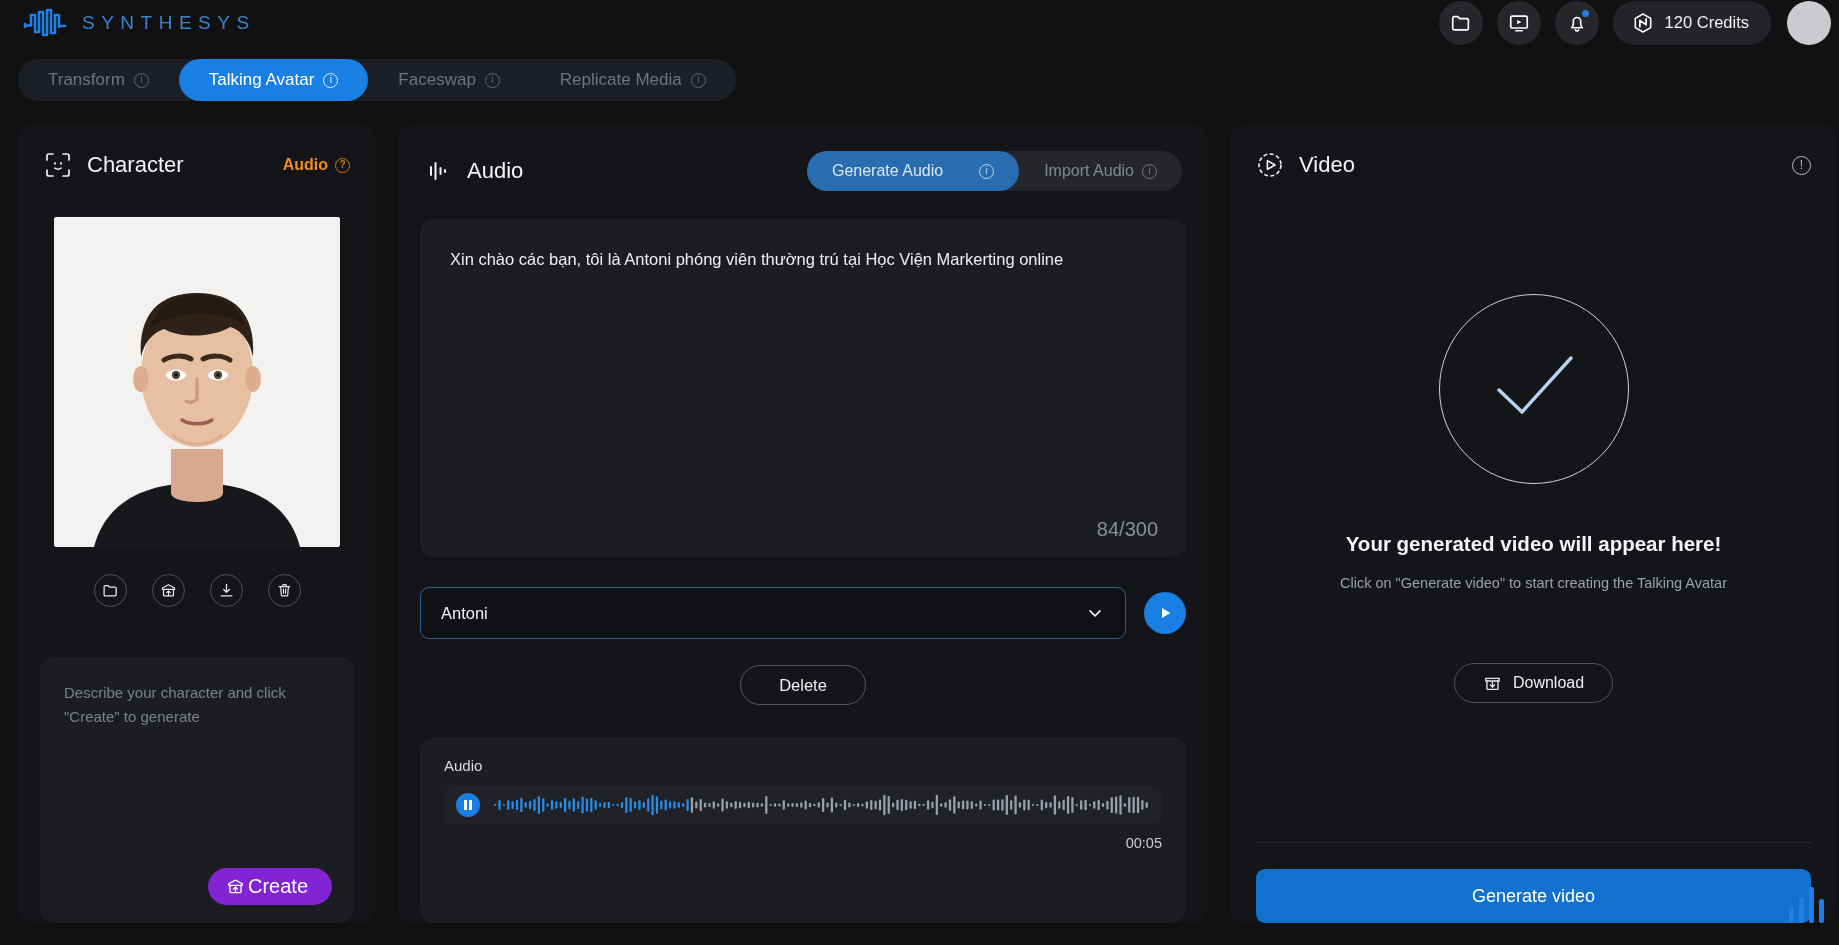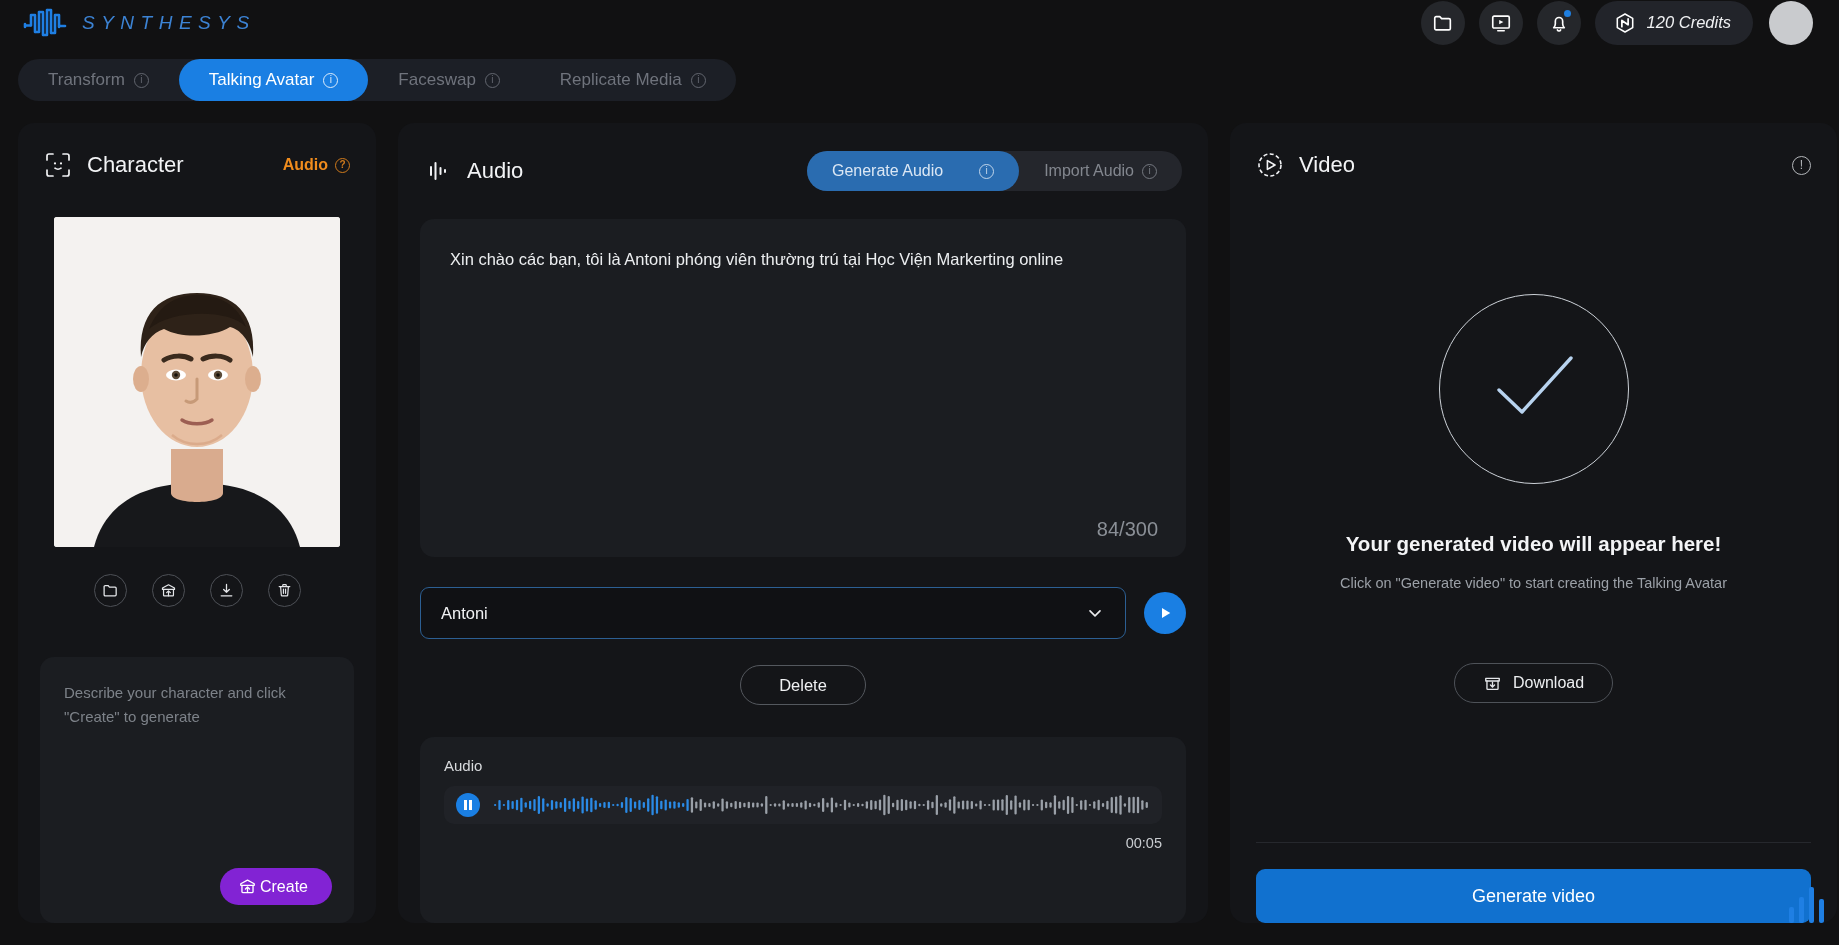--- a/index.html
+++ b/index.html
@@ -8,23 +8,22 @@
     background: #111112;
     font-family: "Liberation Sans", sans-serif;
     color: #e9eaec;
     overflow: hidden;
   }
 
   
   .topbar {
     height: 45px;
     display: flex; align-items: center;
-    padding: 0 24px 0 22px;
+    padding: 0 6px 0 22px;
     position: relative;
-    font-style: italic;
   }
   .logo-wrap { display: flex; align-items: center; gap: 14px; }
   .logo-mark { width: 46px; height: 34px; display: block; }
   .logo-text {
     font-size: 19px; letter-spacing: 6.5px;
     color: #3c83d4; font-weight: 400;
   }
   .topbar-right {
     margin-left: auto; display: flex; align-items: center; gap: 14px;
     padding-right: 2px;
@@ -138,21 +137,21 @@
   }
   .char-desc-text {
     font-size: 15px; color: #7d8289; line-height: 1.62;
   }
   .create-btn {
     position: absolute; right: 22px; bottom: 18px;
     background: #8223d4; color: #fff;
     border: none; border-radius: 20px;
     height: 37px; padding: 0 24px 0 18px;
     display: flex; align-items: center; gap: 3px;
-    font-size: 16px; cursor: pointer;
+    font-size: 20px; cursor: pointer;
     font-family: "Liberation Sans", sans-serif;
   }
   .create-btn svg { width: 19px; height: 19px; }
 
   
   .audio-toggle {
     margin-left: auto;
     display: inline-flex; align-items: center;
     background: #24262c; border-radius: 22px; height: 40px;
   }

